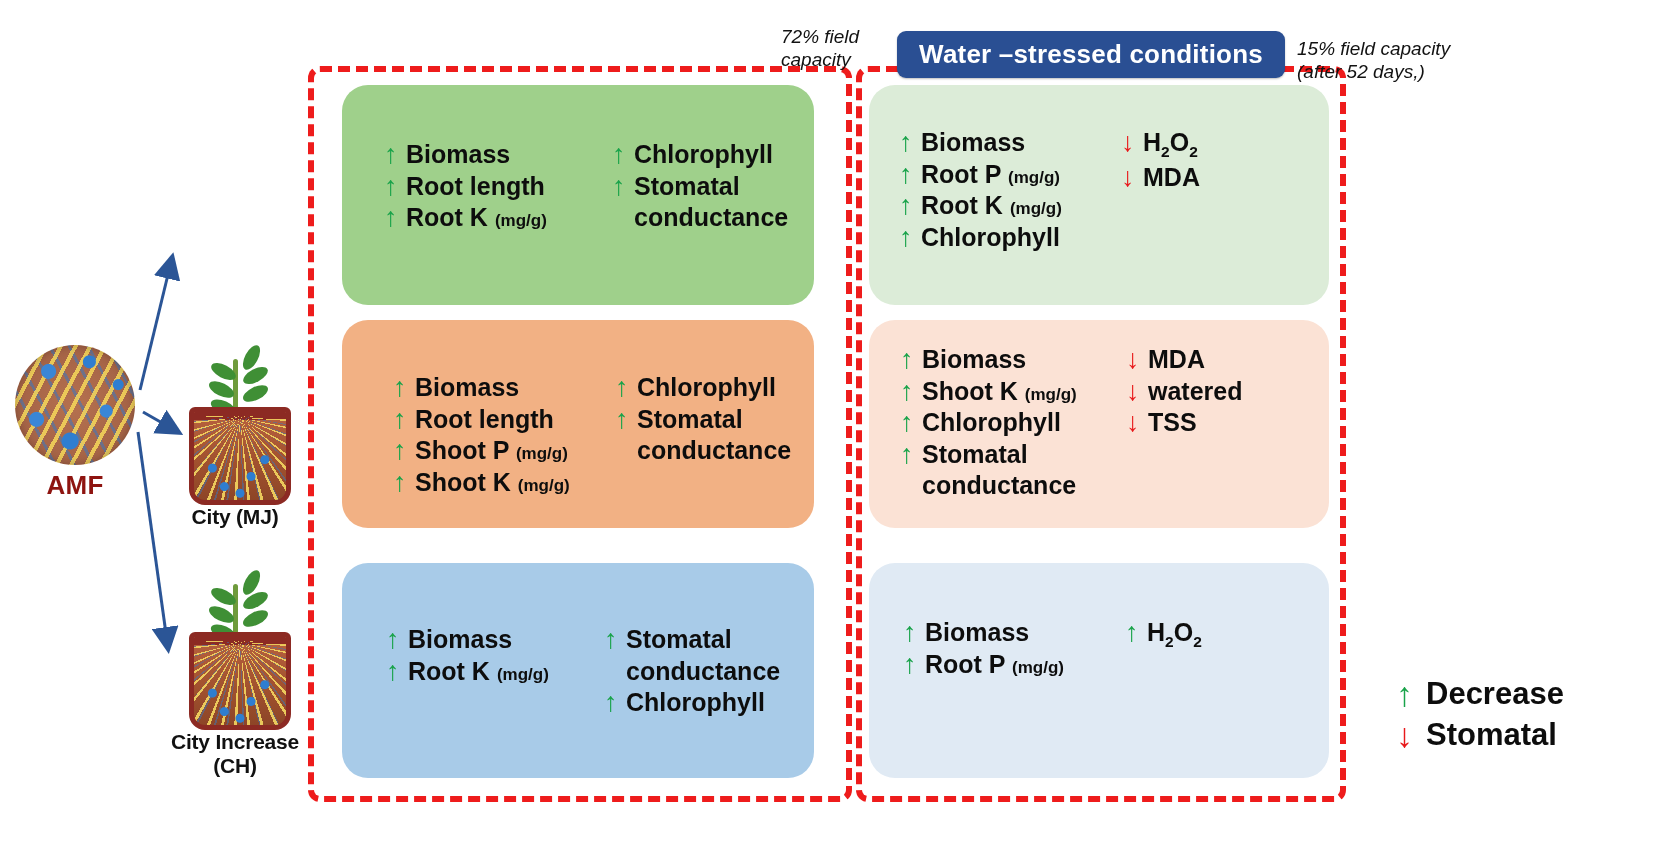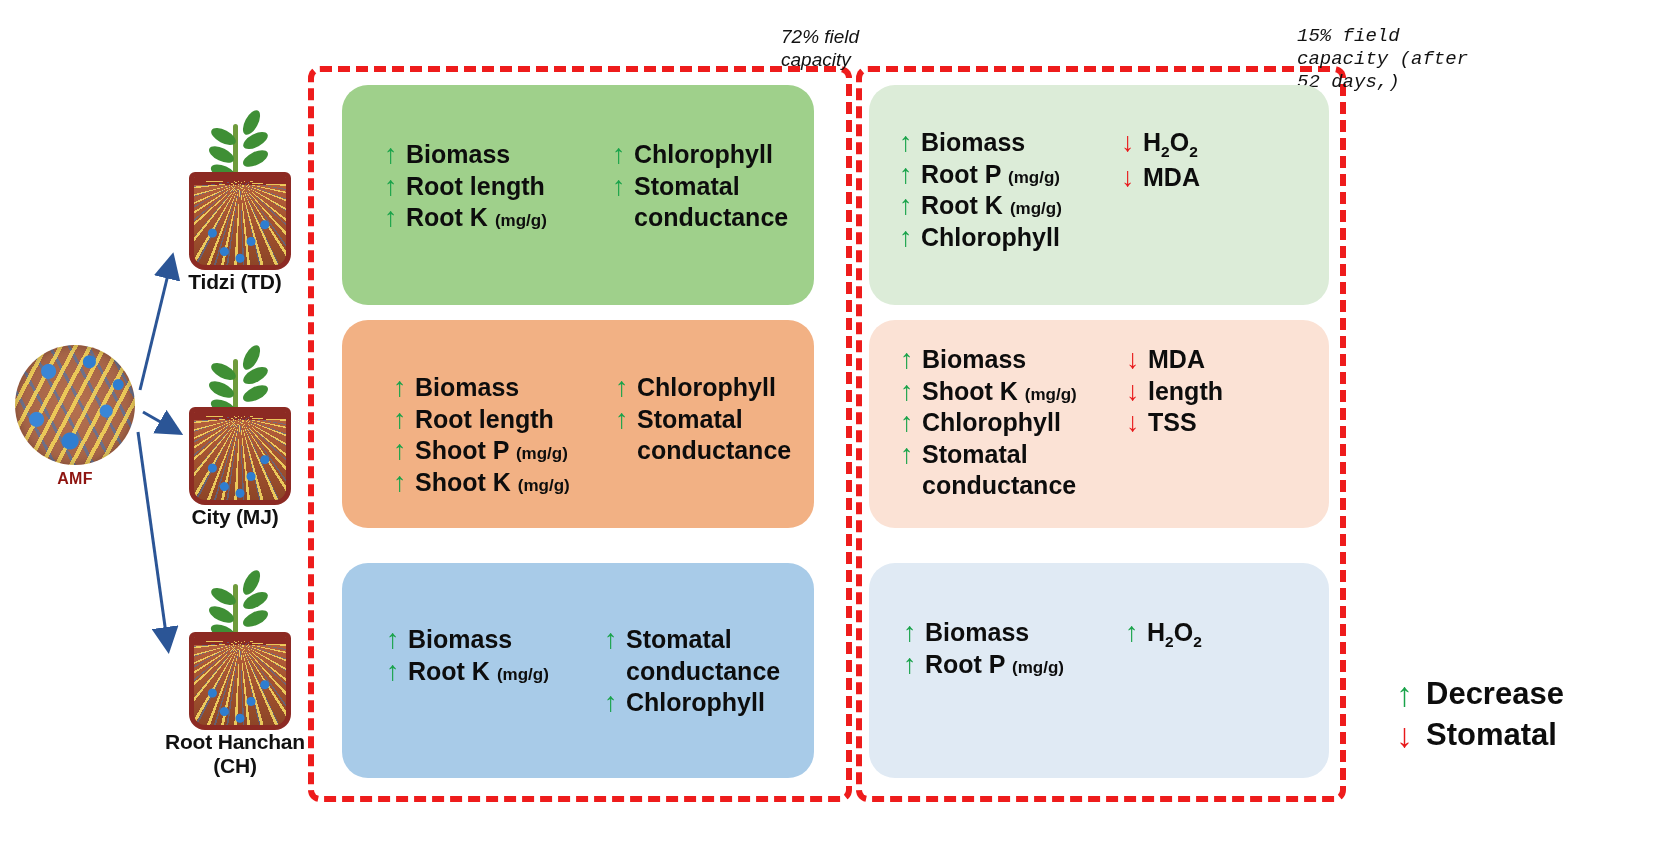--- a/index.html
+++ b/index.html
@@ -23,21 +23,21 @@
       radial-gradient(circle at 46% 80%, #2f7ed0 0 8px, transparent 9px),
       radial-gradient(circle at 76% 55%, #3a86d6 0 6px, transparent 7px),
       radial-gradient(circle at 86% 33%, #2f7ed0 0 5px, transparent 6px),
       repeating-linear-gradient(118deg, rgba(246,216,90,.85) 0 4px, rgba(246,216,90,0) 4px 13px),
       repeating-linear-gradient(62deg, rgba(60,120,190,.55) 0 3px, rgba(60,120,190,0) 3px 17px),
       radial-gradient(circle at 50% 50%, #b5714f 0%, #9c5c42 100%);
     box-shadow:inset 0 0 8px rgba(0,0,0,.25);
   }
   .amf-label{
     position:absolute;left:0;top:125px;width:130px;text-align:center;
-    color:#8e1410;font-weight:bold;font-size:16px;letter-spacing:.3px;
+    color:#8e1410;font-weight:bold;font-size:26px;letter-spacing:.3px;
   }
   .arrows-svg{position:absolute;left:0;top:0;width:1654px;height:858px;pointer-events:none;}
 
   .plant{position:absolute;width:150px;}
   .plant .art{position:relative;width:150px;height:185px;}
   .plant .cap{
     position:absolute;left:0;top:0;width:150px;text-align:center;
     font-size:21px;font-weight:bold;color:#111;line-height:1.12;letter-spacing:-.2px;
   }
   
@@ -81,21 +81,21 @@
     box-shadow:0 1px 2px rgba(0,0,0,.25);
   }
   .hdr-left{left:375px;top:31px;width:395px;}
   .hdr-right{left:897px;top:31px;width:388px;}
 
   .fieldcap{
     position:absolute;font-style:italic;font-size:19px;color:#121212;
     line-height:1.22;font-weight:normal;
   }
   .fc-left{left:781px;top:25px;width:105px;}
-  .fc-right{left:1297px;top:25px;width:190px;font-family:Liberation Mono, monospace;}
+  .fc-right{left:1297px;top:37px;width:190px;}
 
   
   .card{position:absolute;border-radius:26px;}
   .c-tl{left:342px;top:85px;width:472px;height:220px;background:#9fd08b;}
   .c-tr{left:869px;top:85px;width:460px;height:220px;background:#dcecd8;}
   .c-ml{left:342px;top:320px;width:472px;height:208px;background:#f2b184;}
   .c-mr{left:869px;top:320px;width:460px;height:208px;background:#fbe2d5;}
   .c-bl{left:342px;top:563px;width:472px;height:215px;background:#a8cbe8;}
   .c-br{left:869px;top:563px;width:460px;height:215px;background:#e0eaf4;}
 
@@ -153,35 +153,20 @@
     <line x1="140" y1="390" x2="172" y2="258" stroke="#2b5596" stroke-width="3" marker-end="url(#ah)"></line>
     <line x1="143" y1="412" x2="178" y2="432" stroke="#2b5596" stroke-width="3" marker-end="url(#ah)"></line>
     <line x1="138" y1="432" x2="168" y2="648" stroke="#2b5596" stroke-width="3" marker-end="url(#ah)"></line>
   </svg>
 
   <div class="amf-wrap">
     <div class="amf-circle"></div>
     <div class="amf-label">AMF</div>
   </div>
 
-  <div class="plant" style="left:160px;top:110px;">
-    <div class="art">
-      <div class="stem"></div>
-      <div class="leaf" style="left:78px;top:6px;transform:rotate(-62deg);"></div>
-      <div class="leaf" style="left:50px;top:20px;transform:rotate(28deg);"></div>
-      <div class="leaf" style="left:82px;top:24px;transform:rotate(-28deg);"></div>
-      <div class="leaf" style="left:48px;top:38px;transform:rotate(26deg);"></div>
-      <div class="leaf" style="left:82px;top:42px;transform:rotate(-26deg);"></div>
-      <div class="leaf" style="left:50px;top:56px;transform:rotate(24deg);"></div>
-      <div class="pot">
-          <div class="roots"></div>
-        </div>
-    </div>
-    <div class="cap" style="top:160px;">Tidzi (TD)</div>
-  </div>
 
   <div class="plant" style="left:160px;top:345px;">
     <div class="art">
       <div class="stem"></div>
       <div class="leaf" style="left:78px;top:6px;transform:rotate(-62deg);"></div>
       <div class="leaf" style="left:50px;top:20px;transform:rotate(28deg);"></div>
       <div class="leaf" style="left:82px;top:24px;transform:rotate(-28deg);"></div>
       <div class="leaf" style="left:48px;top:38px;transform:rotate(26deg);"></div>
       <div class="leaf" style="left:82px;top:42px;transform:rotate(-26deg);"></div>
       <div class="leaf" style="left:50px;top:56px;transform:rotate(24deg);"></div>
@@ -198,27 +183,28 @@
       <div class="leaf" style="left:78px;top:6px;transform:rotate(-62deg);"></div>
       <div class="leaf" style="left:50px;top:20px;transform:rotate(28deg);"></div>
       <div class="leaf" style="left:82px;top:24px;transform:rotate(-28deg);"></div>
       <div class="leaf" style="left:48px;top:38px;transform:rotate(26deg);"></div>
       <div class="leaf" style="left:82px;top:42px;transform:rotate(-26deg);"></div>
       <div class="leaf" style="left:50px;top:56px;transform:rotate(24deg);"></div>
       <div class="pot">
           <div class="roots"></div>
         </div>
     </div>
-    <div class="cap" style="top:160px;">Root Hanchan (CH)</div>
+    <div class="cap" style="top:160px;">City Increase (CH)</div>
   </div>
 
   <div class="dash-frame dash-left"></div>
   <div class="dash-frame dash-right"></div>
 
   <div class="fieldcap fc-left">72% field capacity</div>
+  <div class="hdr hdr-right">Water –stressed conditions</div>
   <div class="fieldcap fc-right">15% field capacity (after 52 days,)</div>
 
   <div class="card c-tl"></div>
   <div class="card c-tr"></div>
   <div class="card c-ml"></div>
   <div class="card c-mr"></div>
   <div class="card c-bl"></div>
   <div class="card c-br"></div>
 
   <div class="cols t-tl">
@@ -338,21 +324,21 @@
           <span class="txt">conductance</span>
         </div>
       </div>
       <div class="col">
         <div class="item">
           <span class="arw dn">↓</span>
           <span class="txt">MDA</span>
         </div>
         <div class="item">
           <span class="arw dn">↓</span>
-          <span class="txt">length</span>
+          <span class="txt">watered</span>
         </div>
         <div class="item">
           <span class="arw dn">↓</span>
           <span class="txt">TSS</span>
         </div>
       </div>
     </div>
   <div class="cols t-bl">
       <div class="col">
         <div class="item">

